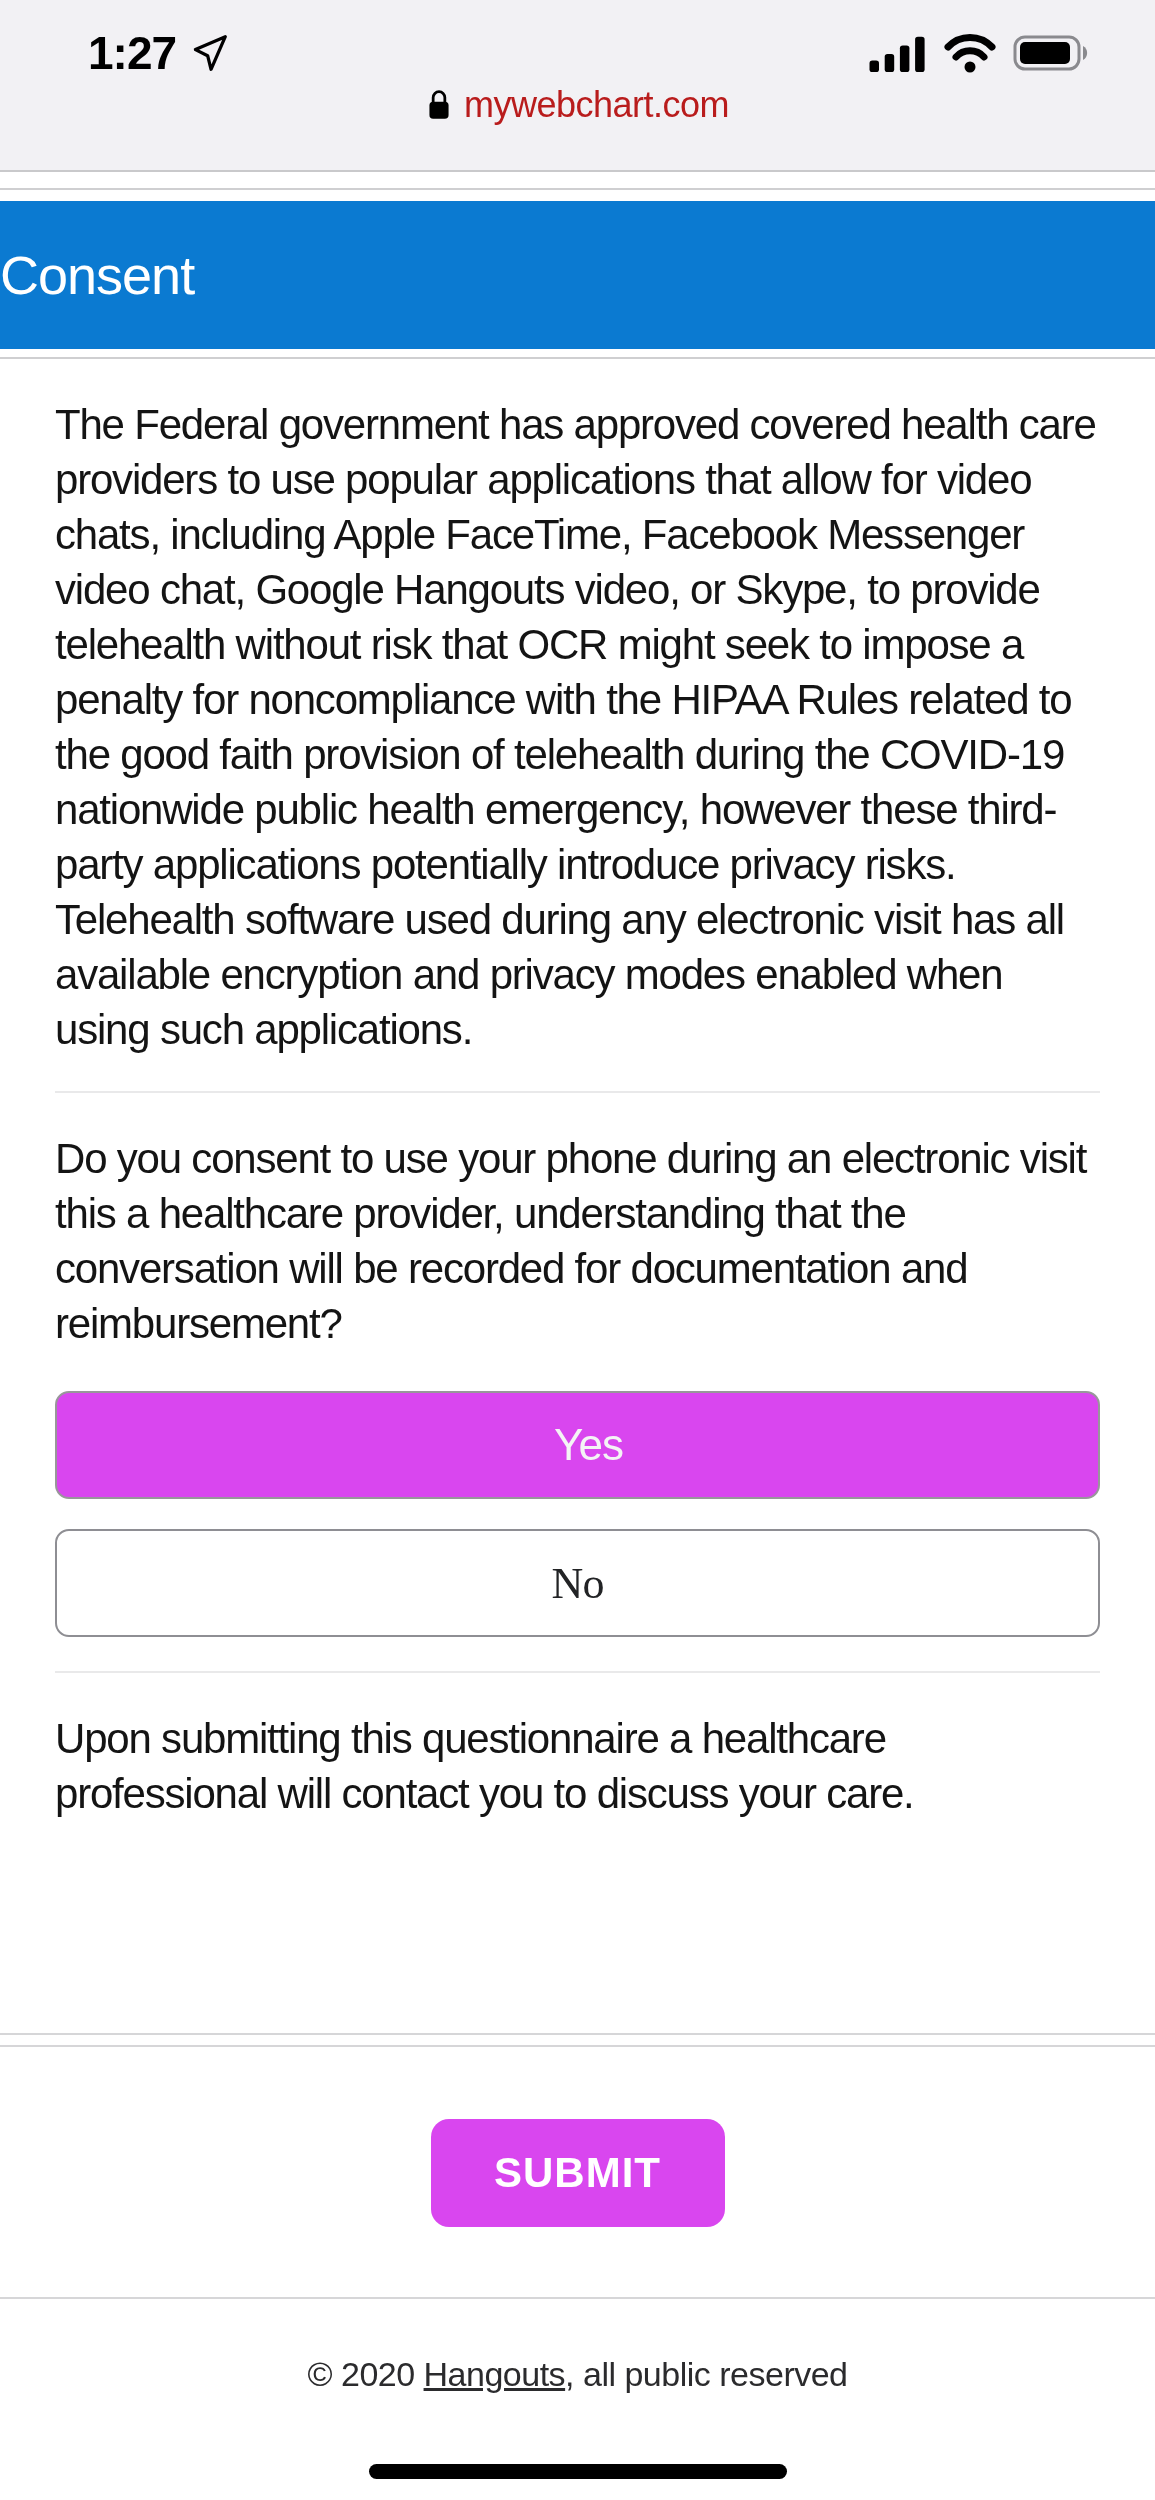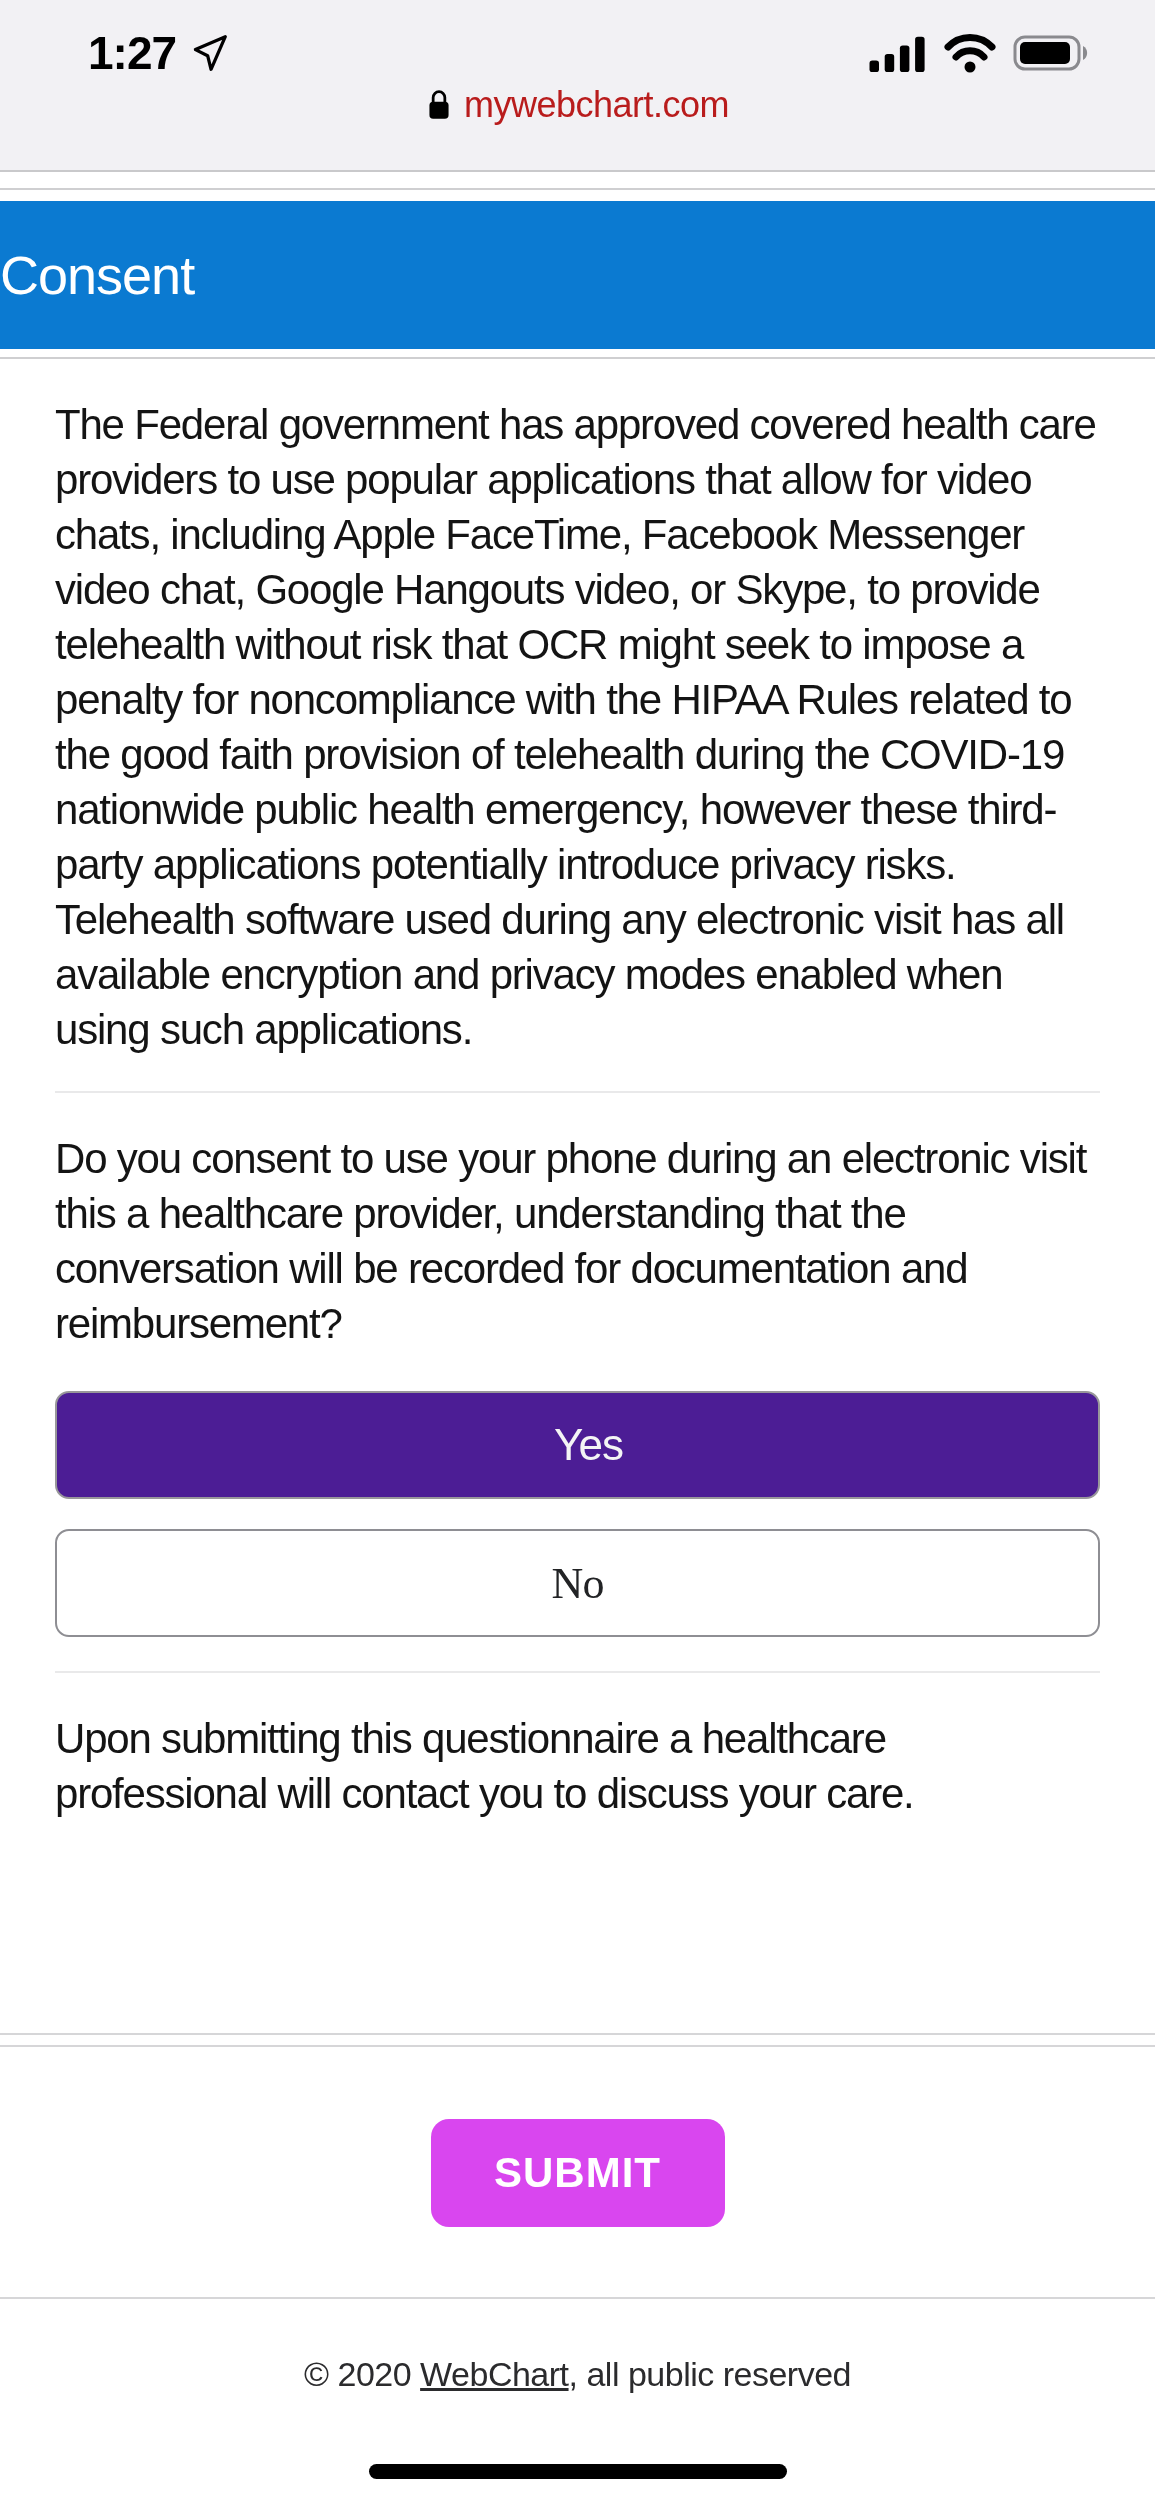--- a/index.html
+++ b/index.html
@@ -125,36 +125,36 @@
     <h1>Consent</h1>
   </div>
 
   <div class="strip8"></div>
   <div class="hair soft"></div>
 
   <div class="content">
     <p class="para">The Federal government has approved covered health care providers to use popular applications that allow for video chats, including Apple FaceTime, Facebook Messenger video chat, Google Hangouts video, or Skype, to provide telehealth without risk that OCR might seek to impose a penalty for noncompliance with the HIPAA Rules related to the good faith provision of telehealth during the COVID-19 nationwide public health emergency, however these third-party applications potentially introduce privacy risks. Telehealth software used during any electronic visit has all available encryption and privacy modes enabled when using such applications.</p>
     <div class="divider"></div>
     <p class="para">Do you consent to use your phone during an electronic visit this a healthcare provider, understanding that the conversation will be recorded for documentation and reimbursement?</p>
-    <button class="opt yes" style="background-color: #4c1d95; padding-left: 22px;">Yes</button>
+    <button class="opt yes" style="background-color: #d946ef; padding-left: 22px;">Yes</button>
     <button class="opt no">No</button>
     <div class="divider"></div>
     <p class="para">Upon submitting this questionnaire a healthcare professional will contact you to discuss your care.</p>
   </div>
 
   <div class="spacer"></div>
 
   <div class="hair"></div>
   <div class="gap10"></div>
   <div class="hair"></div>
 
   <div class="submit-wrap">
     <button class="submit" style="background-color: #d946ef;">SUBMIT</button>
   </div>
 
   <div class="hair rule-bottom"></div>
 
   <div class="footer">
-    <span>© 2020 </span><a>WebChart</a><span>, all public reserved</span>
+    <span>© 2020 </span><a>Hangouts</a><span>, all public reserved</span>
   </div>
 
   <div class="home-indicator"></div>
 </div>
 
 </body></html>

